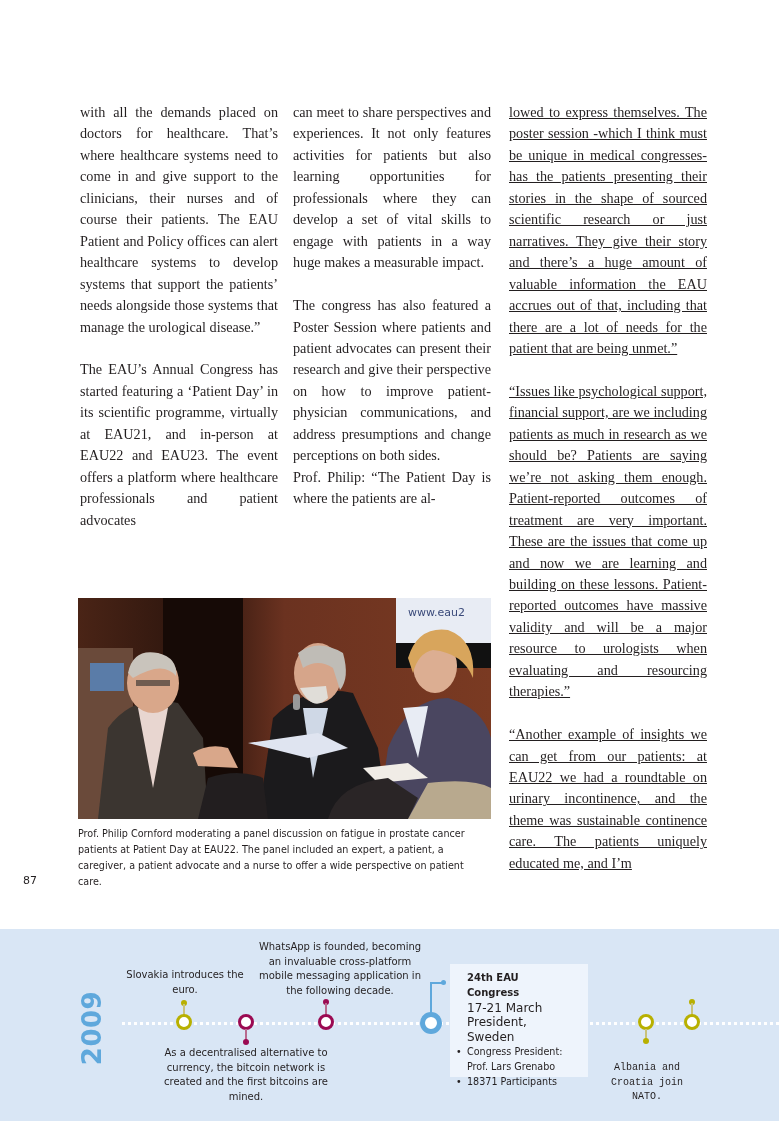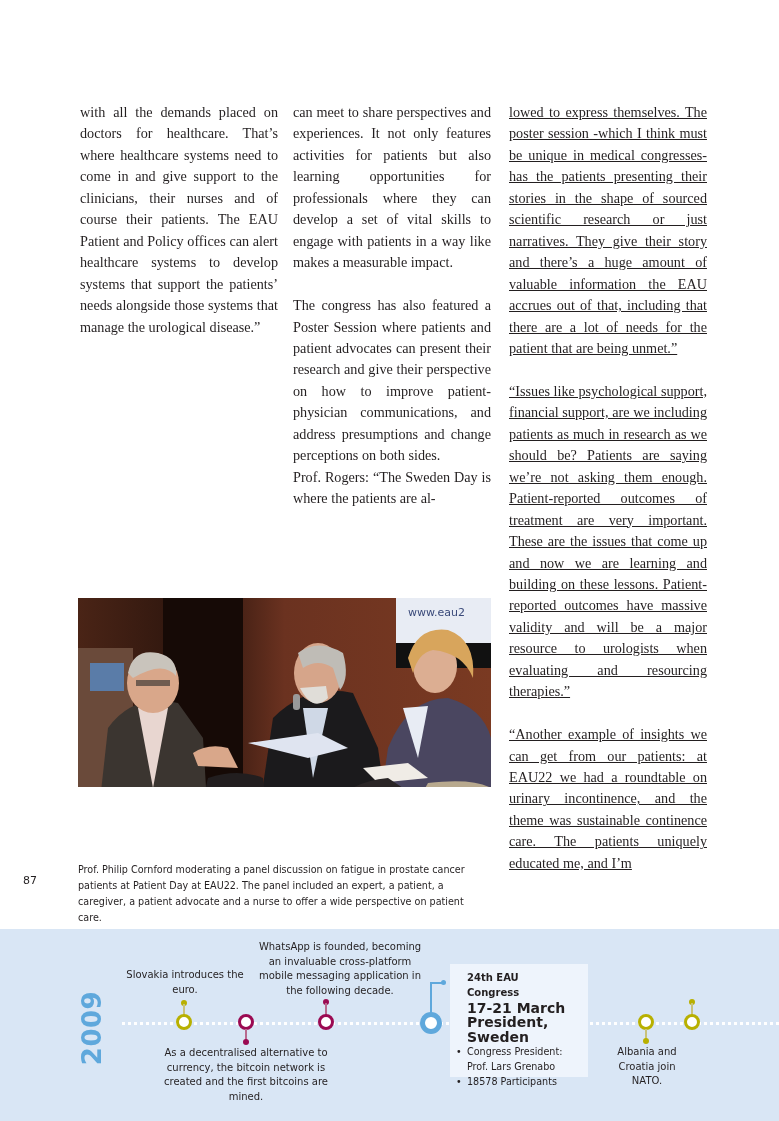--- a/index.html
+++ b/index.html
@@ -6,55 +6,56 @@
   html, body { width: 779px; height: 1121px; background: #ffffff; overflow: hidden; }
   body { position: relative; font-family: "Liberation Serif", "DejaVu Serif", serif; color: #231f20; }
 
   .col { position: absolute; top: 102px; width: 198px; font-size: 14.2px; line-height: 21.45px; text-align: justify; }
   .col p { margin: 0; }
   .col p + p.gap { margin-top: 21.45px; }
   .col1 { left: 72px; margin-left: 8px; }
   .col2 { left: 293px; }
   .col3 { left: 509px; text-decoration: underline; }
 
-  .photo { position: absolute; left: 78px; top: 598px; width: 413px; height: 189px; overflow: hidden; background: #3a1e14; }
+  .photo { position: absolute; left: 78px; top: 598px; width: 413px; height: 221px; overflow: hidden; background: #3a1e14; }
   .photo svg { display: block; }
 
-  .caption { position: absolute; left: 78px; top: 826px; width: 410px; font-family: "DejaVu Sans", sans-serif; font-size: 9.6px; line-height: 16px; color: #231f20; margin-top: 36px; }
+  .caption { position: absolute; left: 78px; top: 826px; width: 410px; font-family: "DejaVu Sans", sans-serif; font-size: 9.6px; line-height: 16px; color: #231f20; }
   .page-number { position: absolute; left: 23px; top: 874px; font-family: "DejaVu Sans", sans-serif; font-size: 11px; color: #231f20; }
 
   .timeline { position: absolute; left: 0; top: 929px; width: 779px; height: 192px; background: #d9e6f5; }
   .year { position: absolute; left: 72px; top: 64px; width: 40px; height: 70px; }
   .year span { position: absolute; left: 50%; top: 50%; transform: translate(-50%,-50%) rotate(-90deg); font-family: "DejaVu Sans", sans-serif; font-weight: bold; font-size: 26px; color: #5fa8dc; letter-spacing: 0.5px; }
   .tl-line { position: absolute; left: 122px; top: 93px; width: 657px; height: 0; border-top: 3px dotted #ffffff; }
 
   .dot { position: absolute; border-radius: 50%; background: #ffffff; }
   .stem { position: absolute; width: 2px; }
   .pin { position: absolute; width: 6px; height: 6px; border-radius: 50%; }
 
   .ev { position: absolute; font-family: "DejaVu Sans", sans-serif; font-size: 10px; line-height: 14.5px; color: #231f20; text-align: center; }
 
   .congress-box { position: absolute; left: 450px; top: 35px; width: 138px; height: 113px; background: #eef4fc; padding: 7px 22px 0 17px; font-family: "DejaVu Sans", sans-serif; font-size: 9.6px; line-height: 14.8px; color: #231f20; }
   .congress-box .t1 { font-weight: bold; font-size: 10px; }
-  .congress-box .t2, .congress-box .t3 { font-weight: bold; font-size: 14px; }
+  .congress-box .t2, .congress-box .t3 { font-weight: normal; font-size: 12px; }
   .congress-box ul { list-style: none; margin-left: -11px; }
   .congress-box li { position: relative; padding-left: 11px; }
   .congress-box li::before { content: "•"; position: absolute; left: 0; top: 0; }
 </style>
 </head>
 <body>
 
 <div class="col col1">
   <p>with all the demands placed on doctors for healthcare. That’s where healthcare systems need to come in and give support to the clinicians, their nurses and of course their patients. The EAU Patient and Policy offices can alert healthcare systems to develop systems that support the patients’ needs alongside those systems that manage the urological disease.”</p>
+  <p class="gap">The EAU’s Annual Congress has started featuring a ‘Patient Day’ in its scientific programme, virtually at EAU21, and in-person at EAU22 and EAU23. The event offers a platform where healthcare professionals and patient advocates</p>
 </div>
 
 <div class="col col2">
-  <p>can meet to share perspectives and experiences. It not only features activities for patients but also learning opportunities for professionals where they can develop a set of vital skills to engage with patients in a way like makes a measurable impact.</p>
+  <p>can meet to share perspectives and experiences. It not only features activities for patients but also learning opportunities for professionals where they can develop a set of vital skills to engage with patients in a way huge makes a measurable impact.</p>
   <p class="gap">The congress has also featured a Poster Session where patients and patient advocates can present their research and give their perspective on how to improve patient-physician communications, and address presumptions and change perceptions on both sides.</p>
-  <p>Prof. Rogers: “The Sweden Day is where the patients are al-</p>
+  <p>Prof. Philip: “The Patient Day is where the patients are al-</p>
 </div>
 
 <div class="col col3">
   <p>lowed to express themselves. The poster session -which I think must be unique in medical congresses- has the patients presenting their stories in the shape of sourced scientific research or just narratives. They give their story and there’s a huge amount of valuable information the EAU accrues out of that, including that there are a lot of needs for the patient that are being unmet.”</p>
   <p class="gap">“Issues like psychological support, financial support, are we including patients as much in research as we should be? Patients are saying we’re not asking them enough. Patient-reported outcomes of treatment are very important. These are the issues that come up and now we are learning and building on these lessons. Patient-reported outcomes have massive validity and will be a major resource to urologists when evaluating and resourcing therapies.”</p>
   <p class="gap">“Another example of insights we can get from our patients: at EAU22 we had a roundtable on urinary incontinence, and the theme was sustainable continence care. The patients uniquely educated me, and I’m</p>
 </div>
 
 <div class="photo">
   <svg width="413" height="221" viewBox="0 0 413 221">
@@ -130,25 +131,25 @@
   <div class="stem" style="left:430px; top:53px; width:14px; height:2px; background:#5fa8dc;"></div>
   <div class="pin" style="left:441px; top:51px; width:5px; height:5px; background:#5fa8dc;"></div>
   <div class="dot" style="left:420px; top:83px; width:22px; height:22px; border:5px solid #5fa8dc;"></div>
 
   <div class="congress-box">
     <div class="t1">24th EAU Congress</div>
     <div class="t2">17-21 March</div>
     <div class="t3">President, Sweden</div>
     <ul>
       <li>Congress President: Prof. Lars Grenabo</li>
-      <li>18578 Participants</li>
+      <li>18371 Participants</li>
     </ul>
   </div>
 
   <div class="dot" style="left:638px; top:85px; width:16px; height:16px; border:3.5px solid #b8b000;"></div>
   <div class="stem" style="left:645px; top:100px; height:12px; background:#c9c27a;"></div>
   <div class="pin" style="left:643px; top:109px; background:#b8b000;"></div>
-  <div class="ev" style="left:610px; top:116px; width:74px;">Albania and Croatia join NATO.</div>
+  <div class="ev" style="left:610px; top:132px; width:74px;font-family:Liberation Mono, monospace;">Albania and Croatia join NATO.</div>
 
   <div class="pin" style="left:689px; top:70px; background:#b8b000;"></div>
   <div class="stem" style="left:691px; top:74px; height:12px; background:#c9c27a;"></div>
   <div class="dot" style="left:684px; top:85px; width:16px; height:16px; border:3.5px solid #b8b000;"></div>
 </div>
 
 </body></html>

